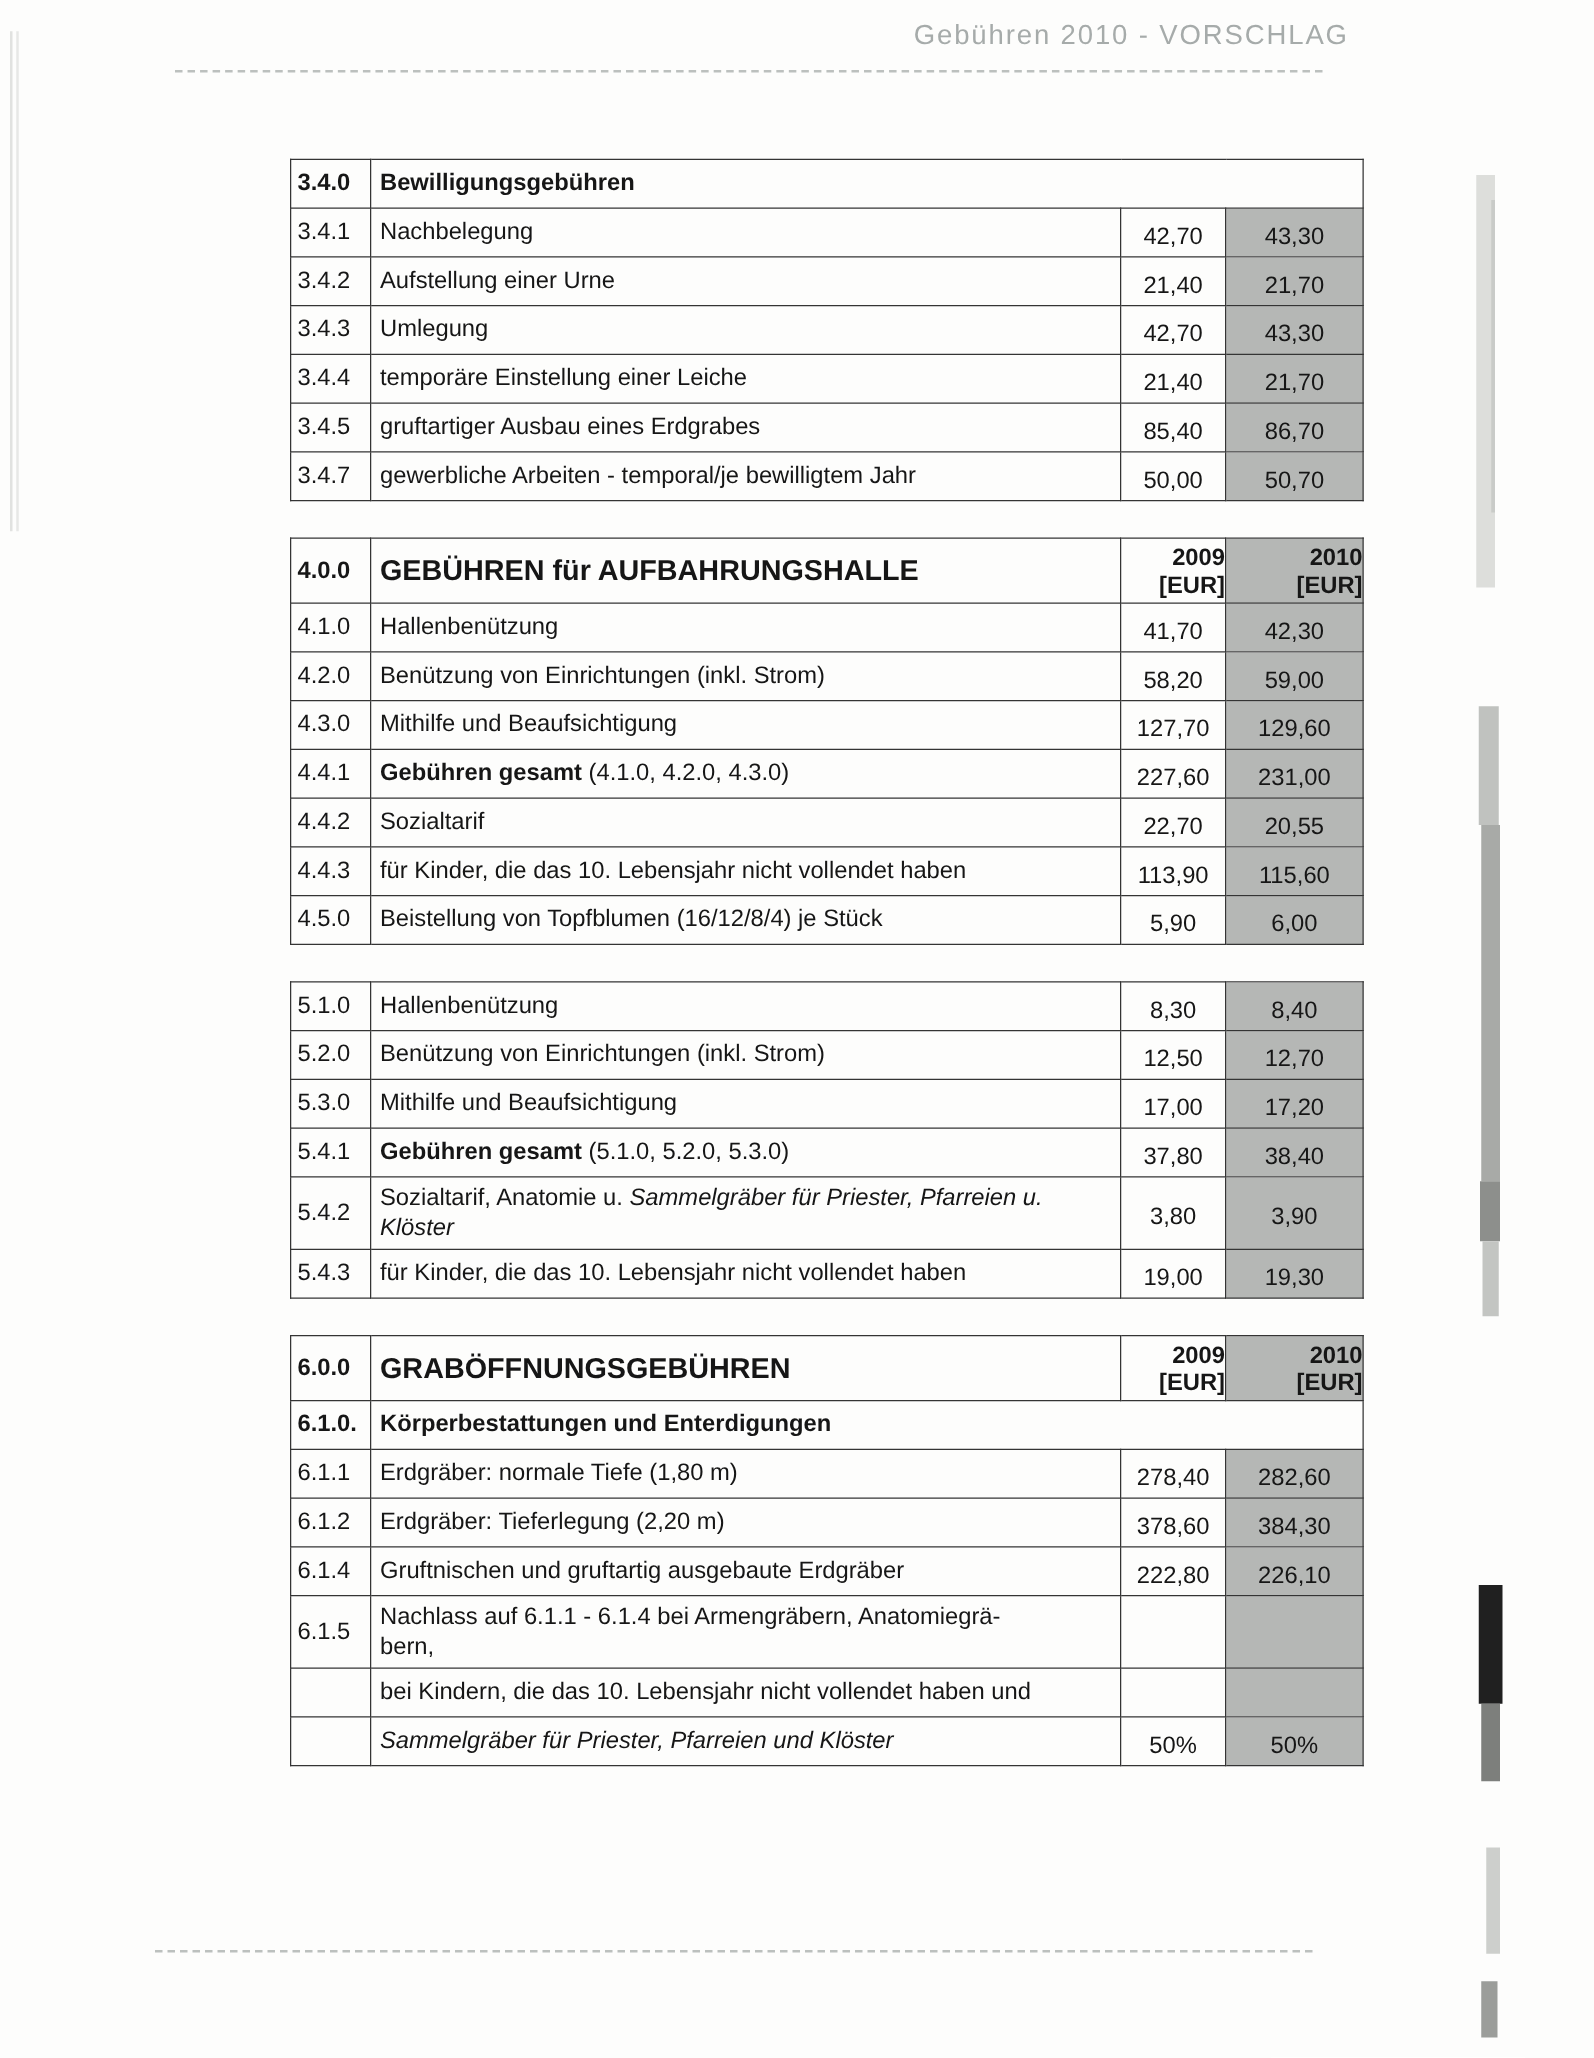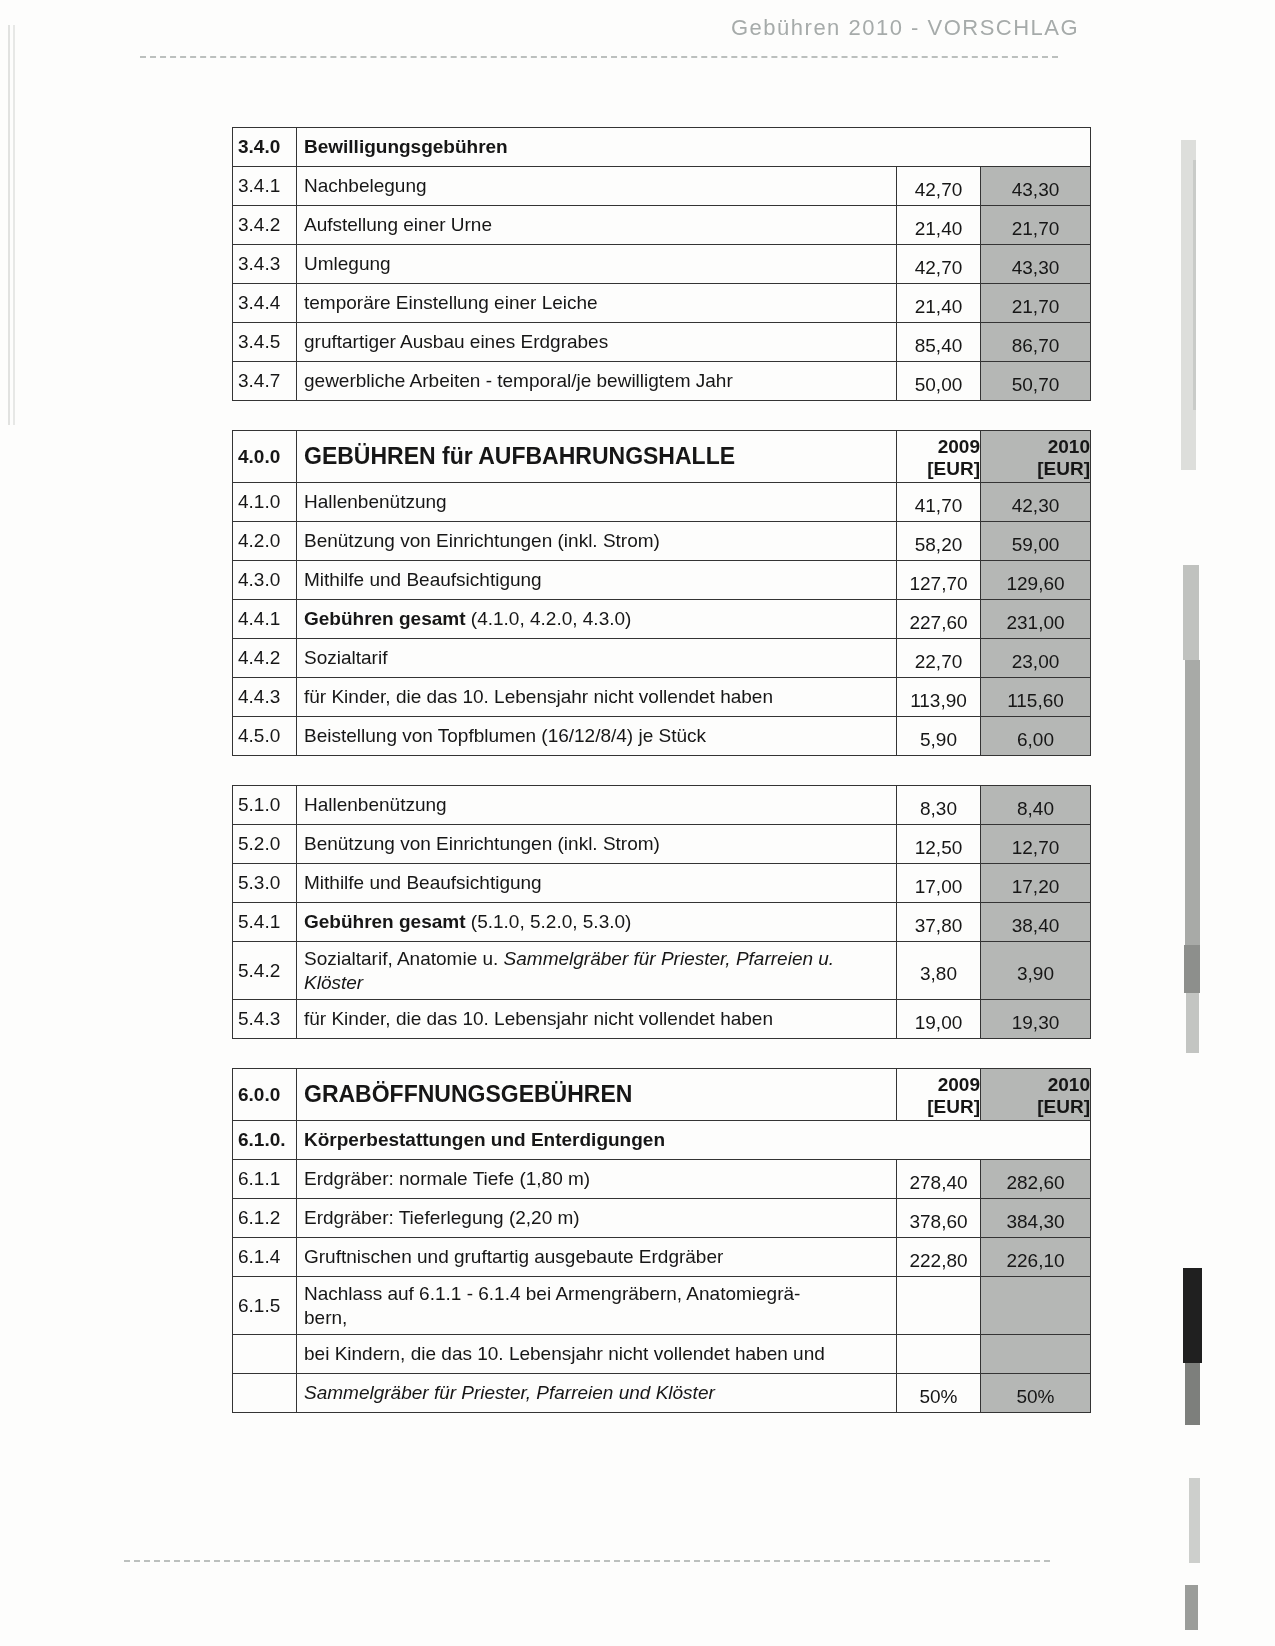--- a/index.html
+++ b/index.html
@@ -168,21 +168,21 @@
           <tr>
             <td class="code">4.4.1</td>
             <td class="desc"><span class="b">Gebühren gesamt </span>(4.1.0, 4.2.0, 4.3.0)</td>
             <td class="val">227,60</td>
             <td class="val shade">231,00</td>
           </tr>
           <tr>
             <td class="code">4.4.2</td>
             <td class="desc">Sozialtarif</td>
             <td class="val">22,70</td>
-            <td class="val shade">23,00</td>
+            <td class="val shade">20,55</td>
           </tr>
           <tr>
             <td class="code">4.4.3</td>
             <td class="desc">für Kinder, die das 10. Lebensjahr nicht vollendet haben</td>
             <td class="val">113,90</td>
             <td class="val shade">115,60</td>
           </tr>
           <tr>
             <td class="code">4.5.0</td>
             <td class="desc">Beistellung von Topfblumen (16/12/8/4) je Stück</td>

